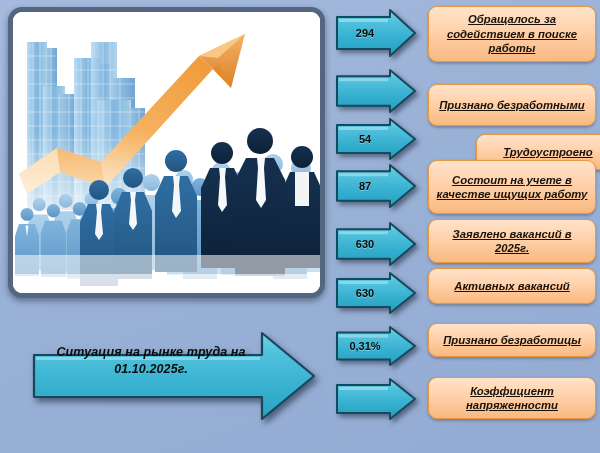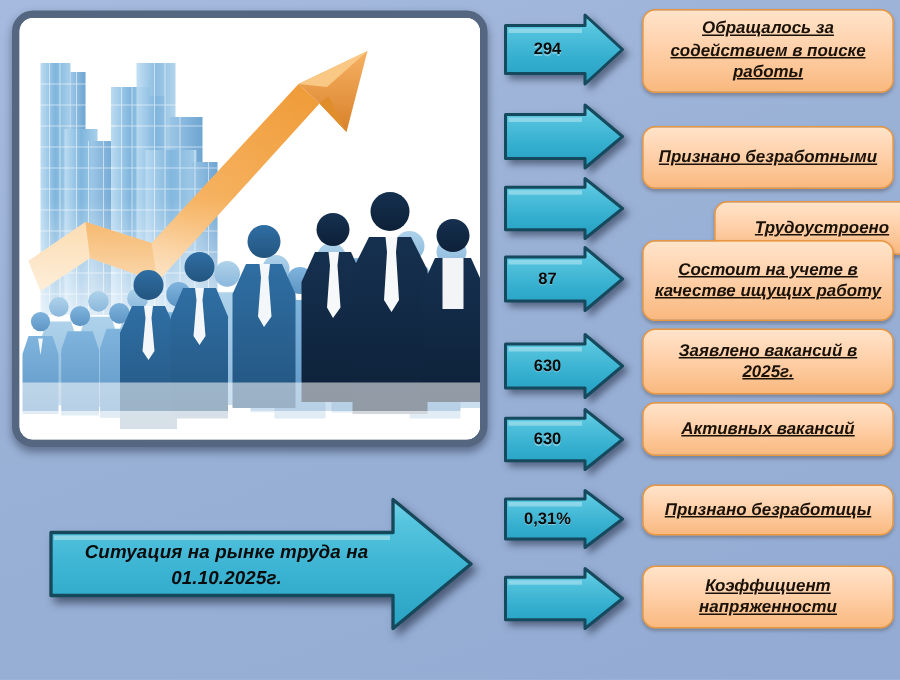--- a/index.html
+++ b/index.html
@@ -27,21 +27,21 @@
     overflow:hidden;
   }
   #photo-inner{position:absolute;inset:0;overflow:hidden;border-radius:9px;background:#fff;}
 
   
   #title-arrow{
     position:absolute;left:18px;top:330px;width:300px;height:92px;
     filter:drop-shadow(3px 4px 3px rgba(15,25,45,.55));
   }
   #title-arrow .txt{
-    position:absolute;left:24px;top:24px;width:218px;height:46px;
+    position:absolute;left:24px;top:8px;width:218px;height:46px;
     display:flex;align-items:center;justify-content:center;text-align:center;
     font-style:italic;font-weight:bold;font-size:12.5px;line-height:1.35;
     color:#0b0b0b;letter-spacing:.1px;
   }
 
   
   .row{position:absolute;left:334px;width:262px;}
   .arrow{
     position:absolute;left:0;top:0;width:84px;
     filter:drop-shadow(3px 3px 2.5px rgba(15,25,45,.5));
@@ -316,21 +316,21 @@
             <defs>
               <linearGradient id="ag2" x1="0" y1="0" x2="0" y2="1">
                 <stop offset="0%" stop-color="#79d6ea"></stop>
                 <stop offset="20%" stop-color="#55c4de"></stop>
                 <stop offset="60%" stop-color="#37b0d0"></stop>
                 <stop offset="100%" stop-color="#249fc0"></stop>
               </linearGradient>
             </defs>
             <path d="M3 7.9 H56 V2 L81 22.0 L56 42.0 V36.1 H3 Z" fill="url(#ag2)" stroke="#15495d" stroke-width="2" stroke-linejoin="round"></path>
             <path d="M5 9.9 H54 V12.9 H5 Z" fill="#ffffff" opacity=".33"></path>
-          </svg></div>
+          </svg><div class="val">54</div></div>
         <div class="label" style="top: 17px; height: 36px; width: 144px; margin-left: 48px;">Трудоустроено</div>
       </div>
       <div class="row" style="top: 163px;">
         <div class="arrow" style="height: 46px;"><svg width="84" height="46" viewBox="0 0 84 46">
             <defs>
               <linearGradient id="ag3" x1="0" y1="0" x2="0" y2="1">
                 <stop offset="0%" stop-color="#79d6ea"></stop>
                 <stop offset="20%" stop-color="#55c4de"></stop>
                 <stop offset="60%" stop-color="#37b0d0"></stop>
                 <stop offset="100%" stop-color="#249fc0"></stop>

